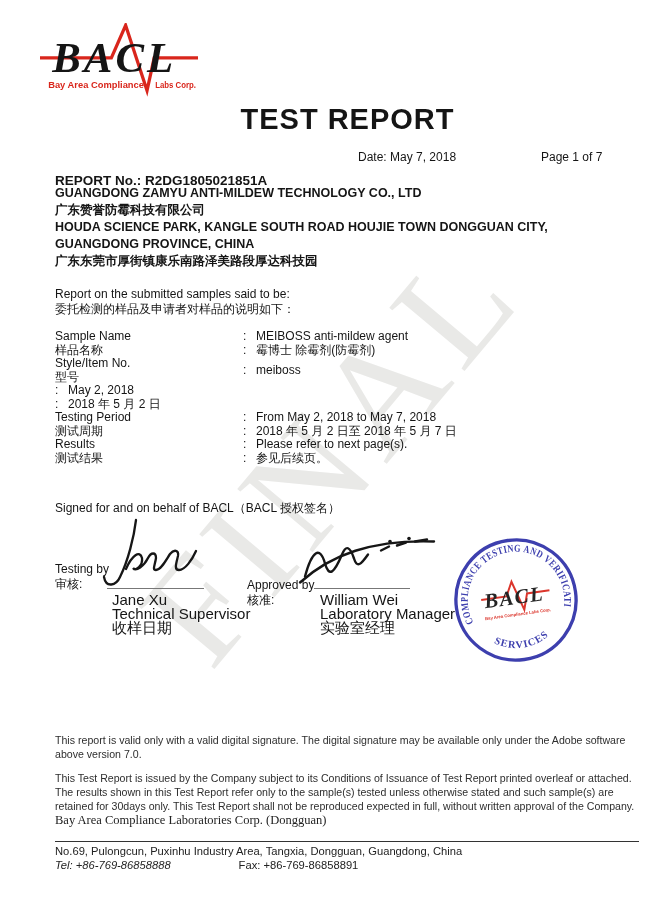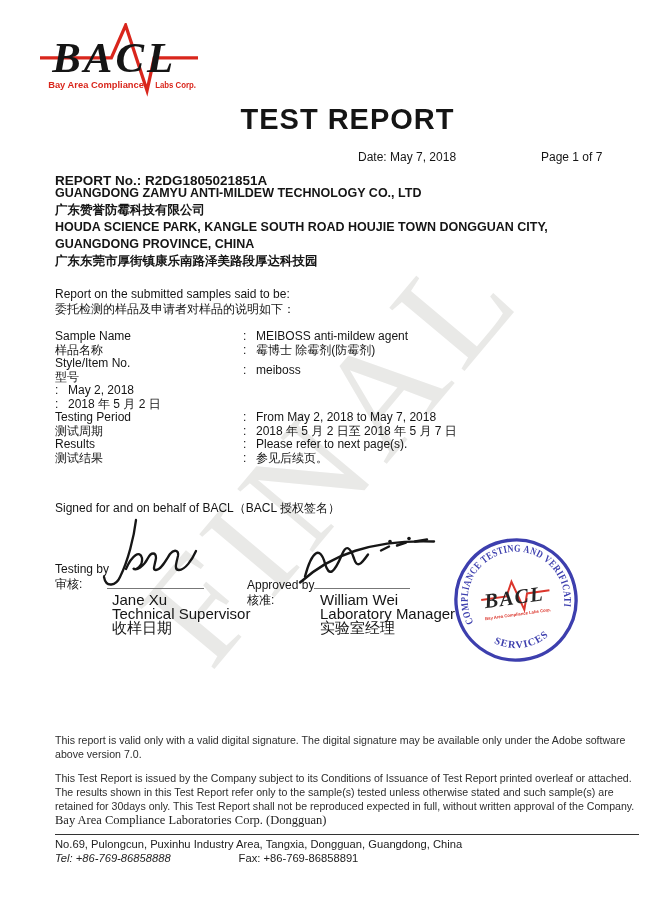--- a/index.html
+++ b/index.html
@@ -50,21 +50,21 @@
   .name-will{left:320px;top:593px;}
 
   .stamp{left:452px;top:536px;width:128px;height:128px;transform:rotate(-8deg);opacity:.93;}
 
   .disc{left:55px;width:585px;font-size:10.6px;line-height:14px;color:#2e2e2e;}
   .disc1{top:733px;}
   .disc2{top:771px;}
 
   .footer{left:55px;top:813px;width:584px;}
   .footer-company{font-family:"Liberation Serif",serif;font-size:12.5px;color:#222;
-    border-bottom:1px solid #333;padding-bottom:6px;}
+    border-bottom:1px solid #333;padding-bottom:13px;}
   .footer-addr{font-size:11.2px;margin-top:3px;color:#222;}
   .footer-telfax{font-size:11.2px;margin-top:2px;color:#222;}
   .footer-telfax .tel{margin-right:68px;font-style:italic;}
 </style>
 </head>
 <body>
 
 <div class="page">
 
   <div class="watermark">FINAL</div>

